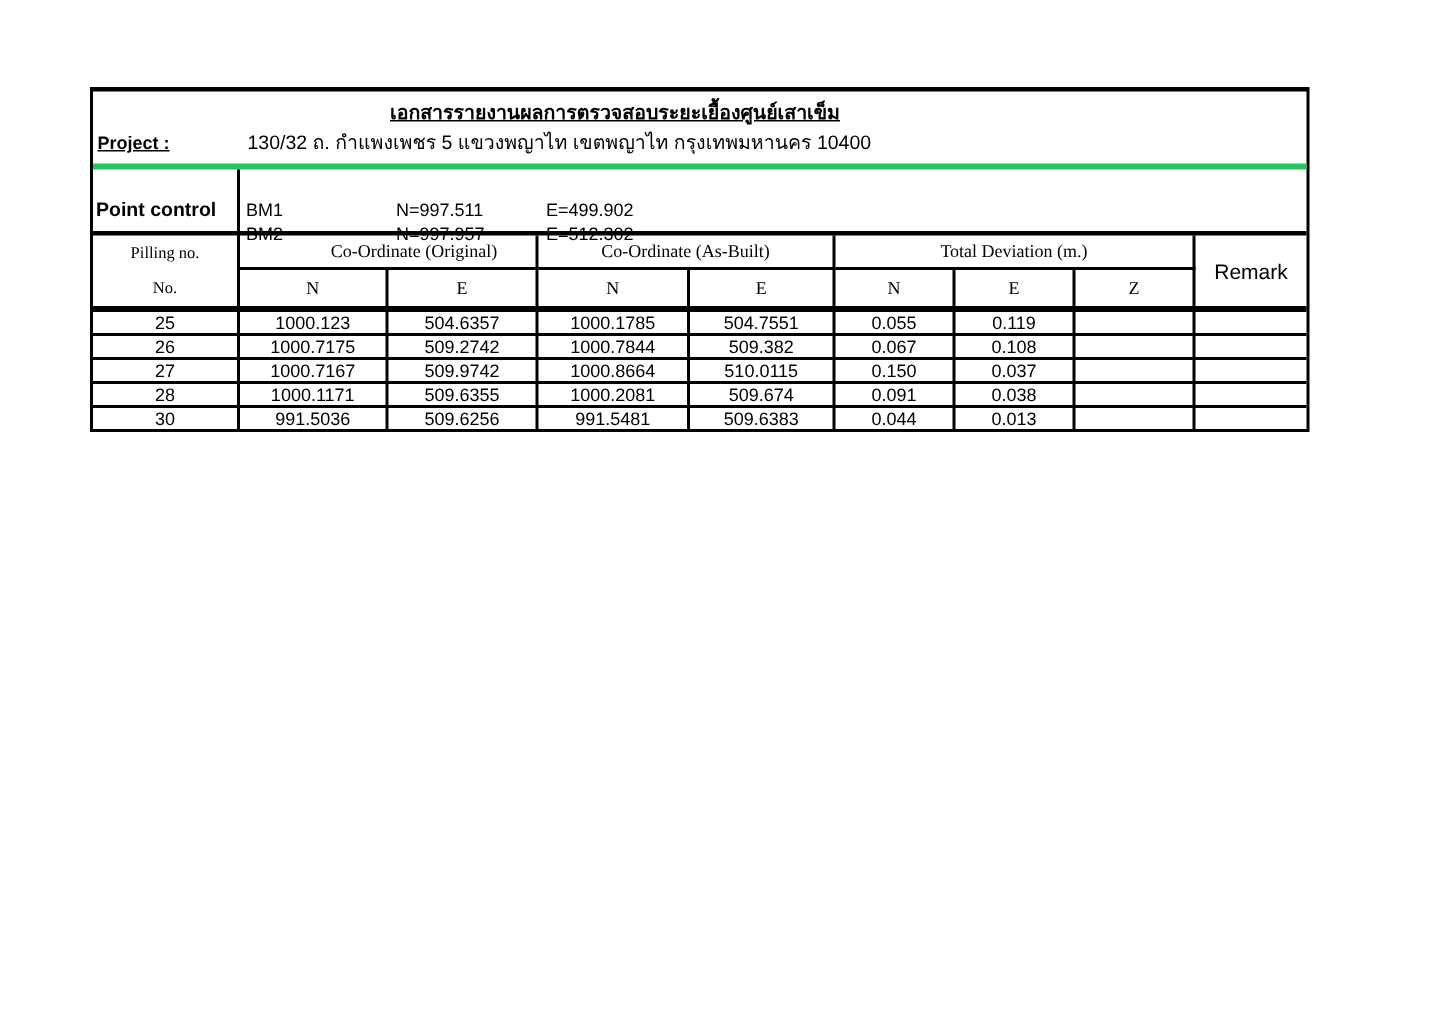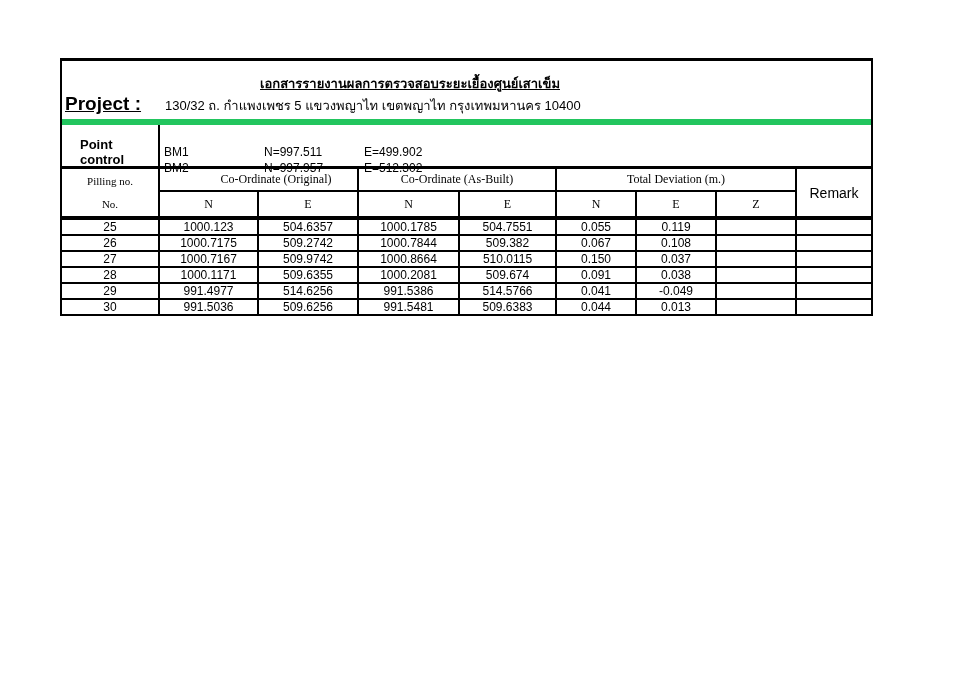--- a/index.html
+++ b/index.html
@@ -16,47 +16,47 @@
     position: absolute;
     left: 60px; top: 58px;
     width: 813px;
     background: #ffffff;
     border: 2px solid #000;
     border-top-width: 3px;
   }
 
   
   .title-block {
-    height: 64px;
-    border-bottom: 6px solid #22c55e;
-    display: flex; flex-direction: column; justify-content: flex-end;
+    height: 52px;
+    border-bottom: 4px solid #22c55e;
+    display: flex; flex-direction: column; justify-content: center;
   }
   .title-line { width: 696px; text-align: center; padding-top: 4px; }
   .doc-title {
     font-size: 13px; font-weight: bold;
     text-decoration: underline;
     line-height: 18px;
   }
   .project-line { display: flex; align-items: baseline; padding: 0 0 3px 3px; }
   .project-label {
     width: 100px; flex: 0 0 100px;
-    font-size: 19px; font-weight: bold; text-decoration: underline;
+    font-size: 12px; font-weight: bold; text-decoration: underline;
   }
   .project-value { font-size: 13px; }
 
   
   .pc-block {
     height: 44px;
     border-bottom: 3px solid #000;
     display: grid; grid-template-columns: 98px 1fr;
   }
   .pc-label {
     border-right: 2px solid #000;
     display: flex; align-items: center;
-    padding-left: 18px;
+    padding-left: 2px;
     font-size: 13px; font-weight: bold;
   }
   .pc-bms {
     padding: 19px 0 2px 4px;
     display: flex; flex-direction: column; justify-content: space-between;
   }
   .bm-row { display: grid; grid-template-columns: 100px 100px auto; font-size: 12px; line-height: 16px; }
 
   
   .cols9 { display: grid; grid-template-columns: 98px 99px 100px 101px 97px 80px 80px 80px 1fr; }
@@ -187,31 +187,20 @@
       <div class="cell">1000.1171</div>
       <div class="cell">509.6355</div>
       <div class="cell">1000.2081</div>
       <div class="cell">509.674</div>
       <div class="cell">0.091</div>
       <div class="cell">0.038</div>
       <div class="cell"></div>
       <div class="cell"></div>
     </div>
 
-    <div class="cols9 data-row">
-      <div class="cell">29</div>
-      <div class="cell">991.4977</div>
-      <div class="cell">514.6256</div>
-      <div class="cell">991.5386</div>
-      <div class="cell">514.5766</div>
-      <div class="cell">0.041</div>
-      <div class="cell">-0.049</div>
-      <div class="cell"></div>
-      <div class="cell"></div>
-    </div>
 
     <div class="cols9 data-row">
       <div class="cell">30</div>
       <div class="cell">991.5036</div>
       <div class="cell">509.6256</div>
       <div class="cell">991.5481</div>
       <div class="cell">509.6383</div>
       <div class="cell">0.044</div>
       <div class="cell">0.013</div>
       <div class="cell"></div>

